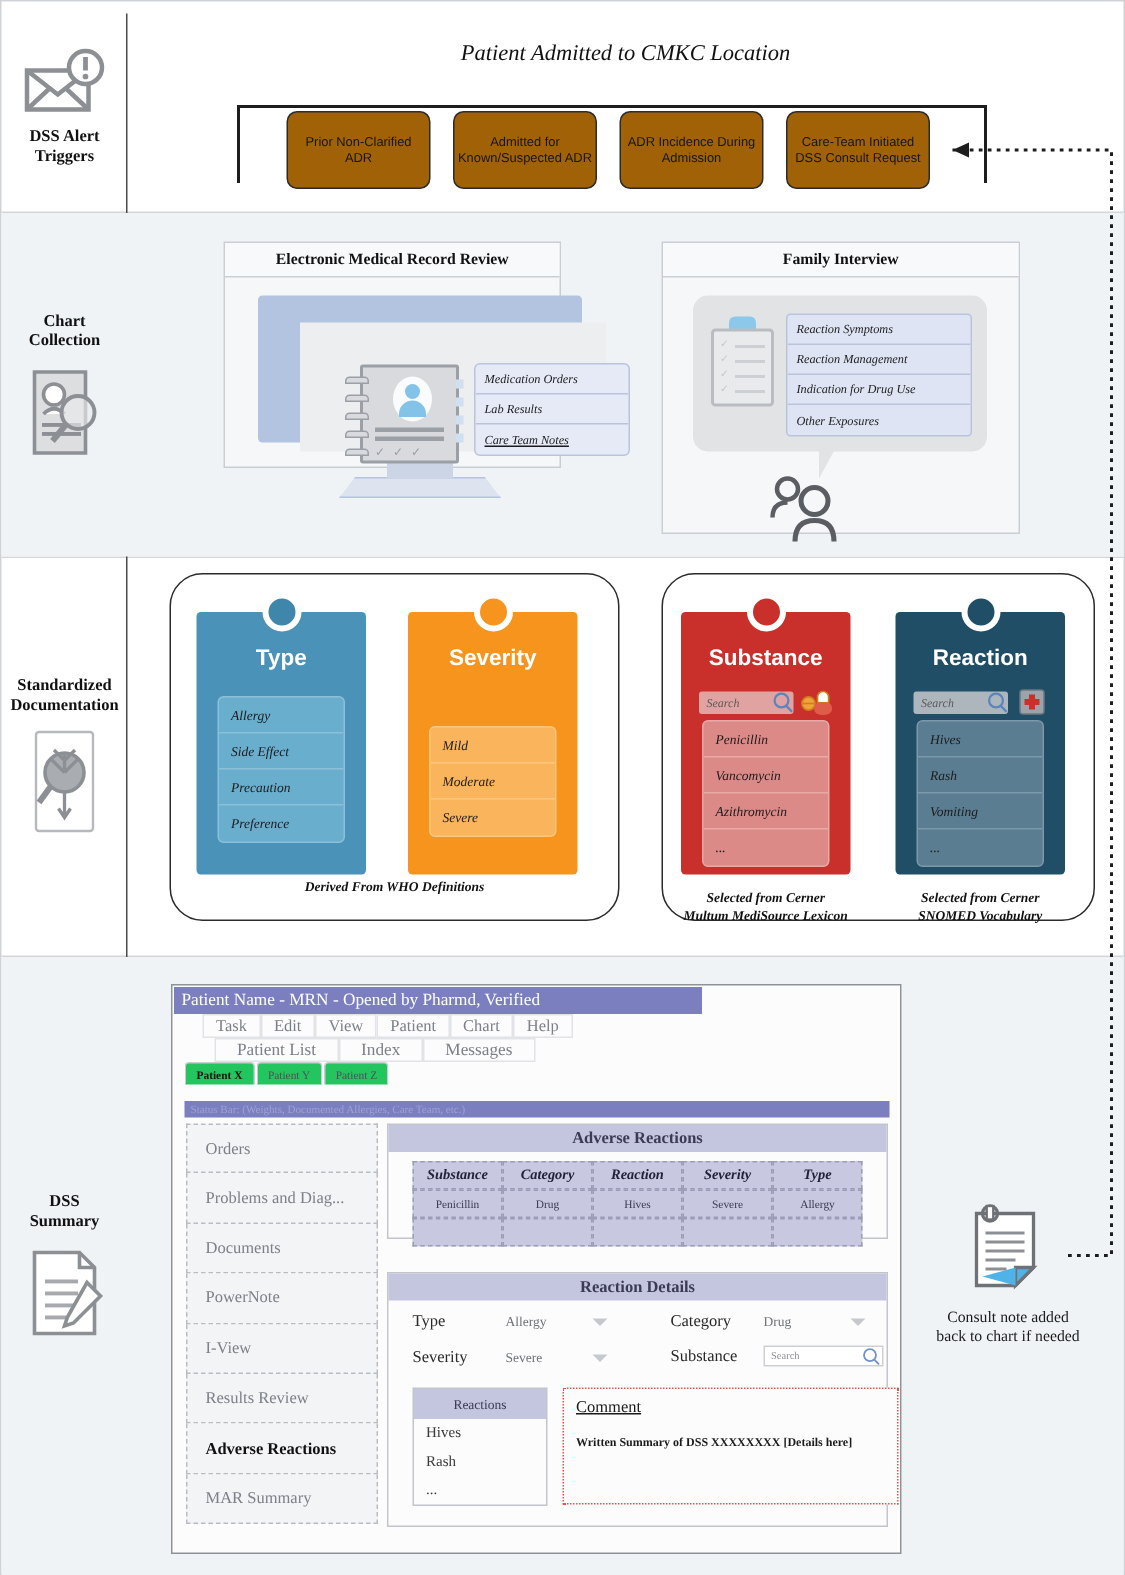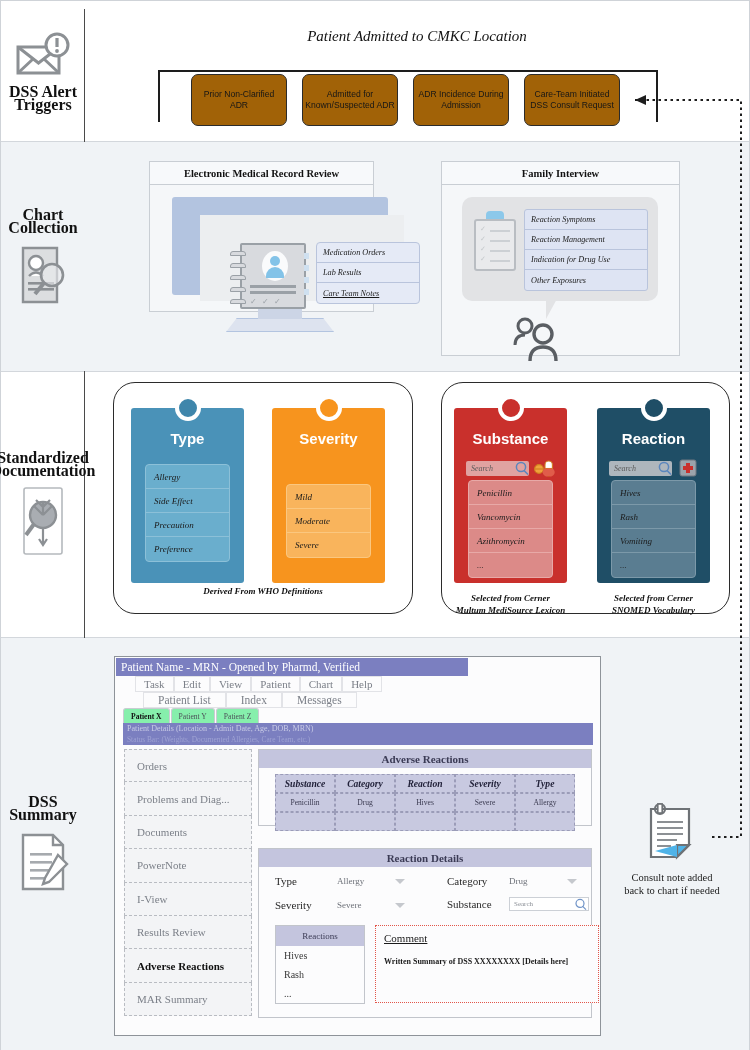--- a/index.html
+++ b/index.html
@@ -10,21 +10,21 @@
   }
   .page { position:absolute; inset:0; border:1px solid #cfd3d8; }
 
   
   .band { position:absolute; left:0; right:0; display:flex; }
   .band-sep { position:absolute; left:0; right:0; height:1px; background:#d3d7dc; }
   .rail { position:absolute; top:8px; bottom:8px; width:1px; background:#4a4a4a; left:83px; }
 
   .lbl-col { position:absolute; width:84px; left:0;
              display:flex; flex-direction:column; align-items:center; justify-content:center; }
-  .lbl-txt { font-weight:bold; font-size:16px; line-height:13px; text-align:center; color:#111; }
+  .lbl-txt { font-weight:bold; font-size:11px; line-height:13px; text-align:center; color:#111; }
   .ico { display:block; }
   .title1 { position:absolute; top:27px; left:84px; right:0; text-align:center;
             font-style:italic; font-size:15px; color:#111; }
   .bracket { position:absolute; border:2px solid #1d1d1d; border-bottom:none;
              left:157px; top:69px; width:500px; height:52px; }
   .trigbox { position:absolute; top:73px; width:96px; height:52px; border:1px solid #2b2b2b;
              border-radius:7px; background:#a16207;
              display:flex; align-items:center; justify-content:center;
              text-align:center; font-family:"Liberation Sans",sans-serif;
              font-size:8.6px; line-height:11px; color:#161616; padding:2px; }
@@ -100,21 +100,21 @@
                display:flex; align-items:center; }
   .menubar { position:absolute; left:20px; top:19px; display:flex;text-align:center; }
   .menubar > div { height:16px; border:1px solid #e2e3e7; padding:0 8px; color:#7c8089;
                    font-size:11px; display:flex; align-items:center; background:#fcfcfd; }
   .menubar2 { position:absolute; left:28px; top:35px; display:flex; }
   .menubar2 > div { height:16px; border:1px solid #e2e3e7; padding:0 14px; color:#7c8089;
                     font-size:11.5px; display:flex; align-items:center; background:#fcfcfd;}
   .tabs { position:absolute; left:8px; top:51px; display:flex; }
   .tab { height:15px; border:1px solid #c9ccd2; border-bottom:none; border-radius:3px 3px 0 0;
          padding:0 7px; font-size:7.6px; display:flex; align-items:center; color:#4d5159;
-         background:#86efac; margin-right:1px; }
+         background:#22c55e; margin-right:1px; }
   .tab.on { font-weight:bold; color:#111; }
   .pdet { position:absolute; left:8px; top:66px; width:470px; height:11px; background:#7b7fc0;
           color:#c9cbe6; font-size:8px; padding-left:4px; display:flex; align-items:center; }
   .sbar { position:absolute; left:8px; top:77px; width:470px; height:11px; background:#7b7fc0;
           color:#9ea2d3; font-size:7.4px; padding-left:4px; display:flex; align-items:center; }
 
   .navlist { position:absolute; left:9px; top:92px; width:128px; }
   .navlist div { height:33.4px; border:1px dashed #b9bcc2; border-top:none; background:#f3f4f6;
                  display:flex; align-items:center; padding-left:12px; font-size:11px; color:#7c8089;}
   .navlist div:first-child { border-top:1px dashed #b9bcc2; }
@@ -403,21 +403,20 @@
       <div>Index</div>
       <div>Messages</div>
     </div>
 
     <div class="tabs">
       <div class="tab on">Patient X</div>
       <div class="tab">Patient Y</div>
       <div class="tab">Patient Z</div>
     </div>
 
-    <div class="pdet">Patient Details (Location - Admit Date, Age, DOB, MRN)</div>
     <div class="sbar">Status Bar: (Weights, Documented Allergies, Care Team, etc.)</div>
 
     <div class="navlist">
       <div>Orders</div>
       <div>Problems and Diag...</div>
       <div>Documents</div>
       <div>PowerNote</div>
       <div>I-View</div>
       <div>Results Review</div>
       <div class="act">Adverse Reactions</div>

